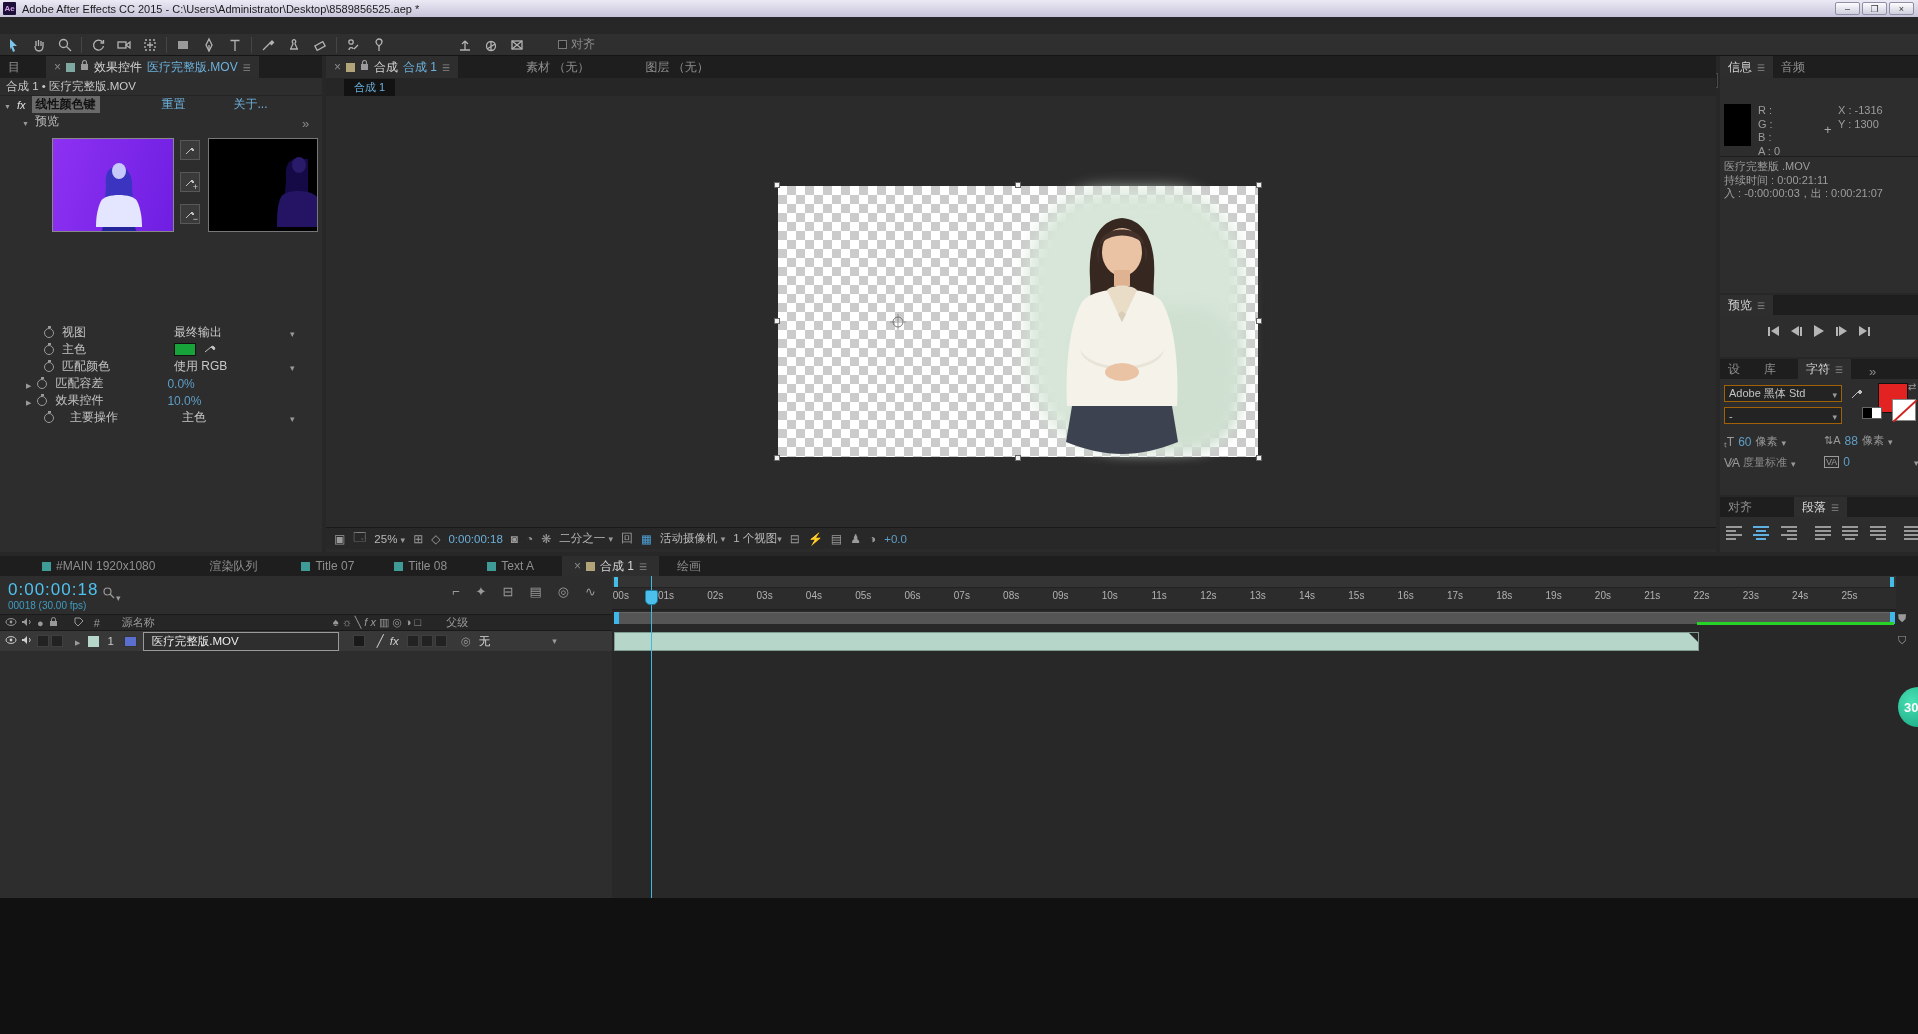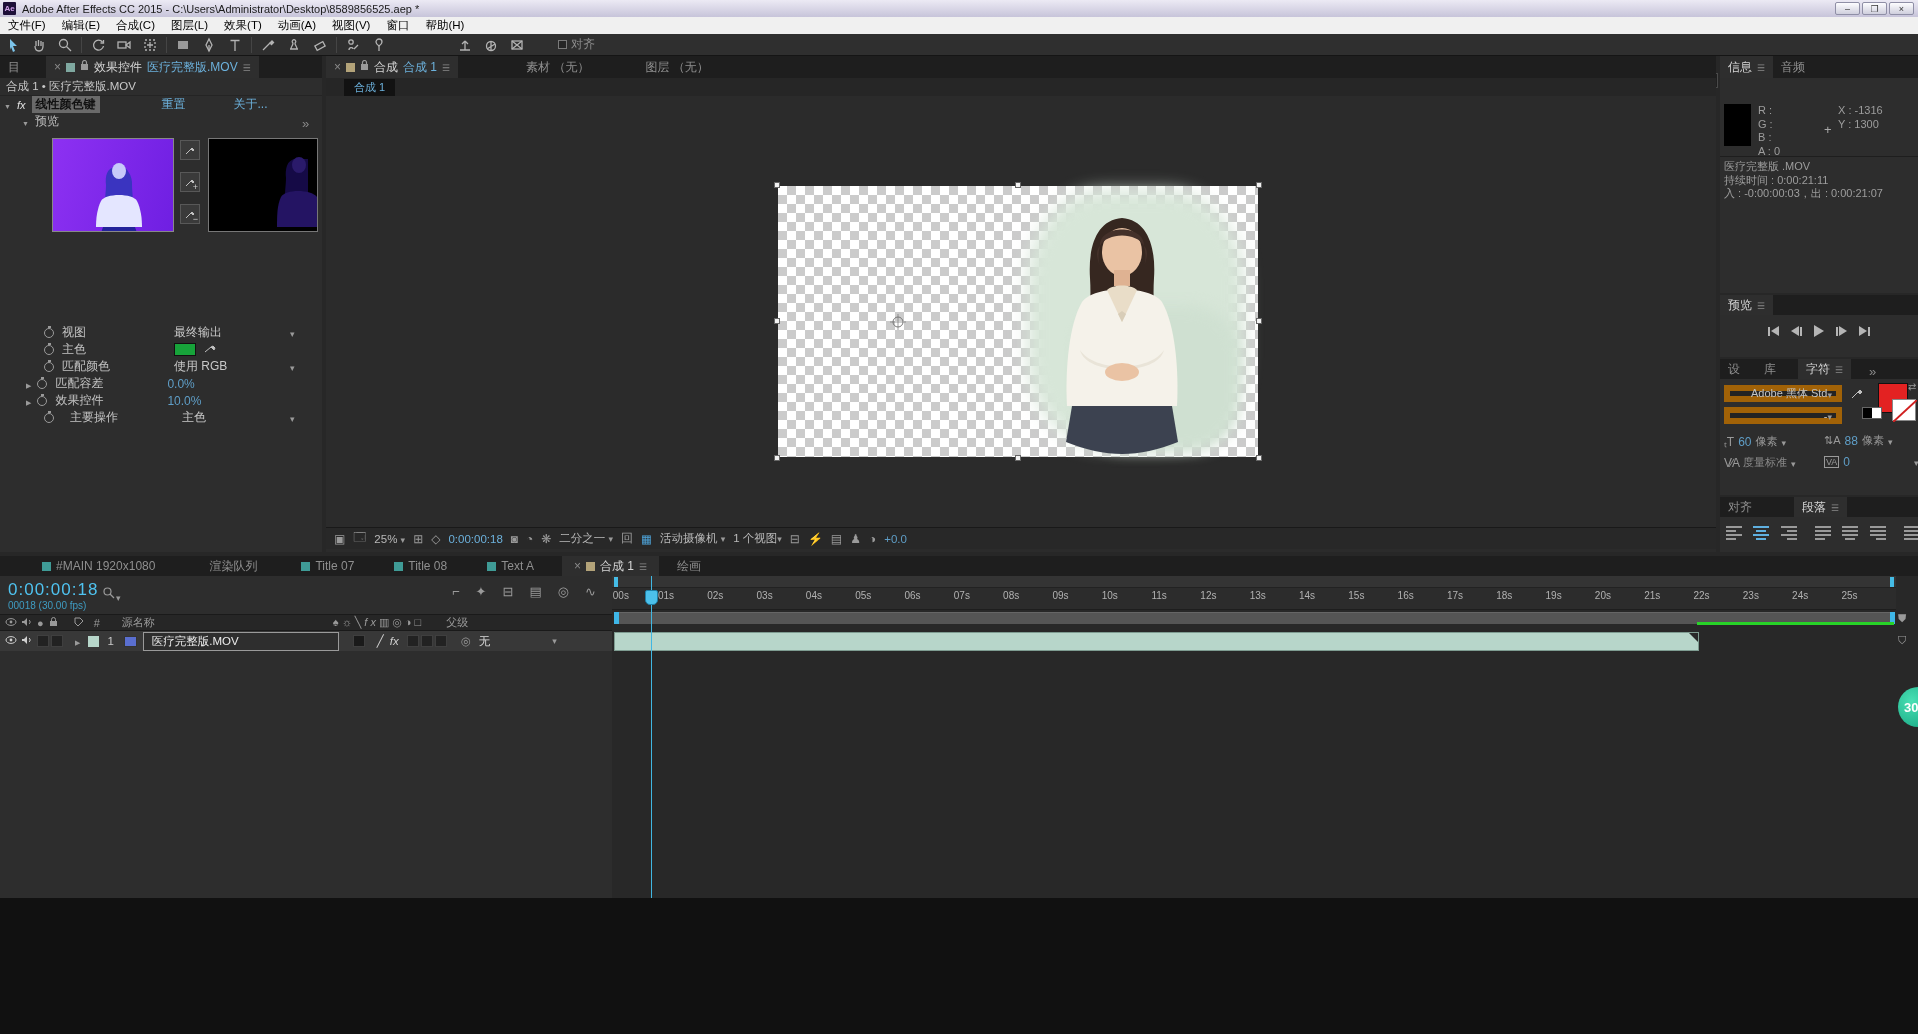--- a/index.html
+++ b/index.html
@@ -54,21 +54,21 @@
   #compbar{position:absolute;left:326px;top:527px;width:1390px;height:22px;background:#282828;border-top:1px solid #191919;display:flex;align-items:center;gap:8px;padding-left:8px;font-size:11.5px;color:#b9b9b9;}
   #compbar .icn{color:#9a9a9a;font-size:12px;}
   
   .rp{left:1720px;width:198px;}
   .info-line{font-size:11px;color:#9d9d9d;line-height:13.5px;}
   .transport{display:flex;gap:12px;justify-content:center;align-items:center;color:#b5b5b5;font-size:11px;}
   .tbtn{display:flex;align-items:center;gap:1px;}
   .bar{display:inline-block;width:2px;height:9px;background:#b5b5b5;}
   .triL{width:0;height:0;border-top:5px solid transparent;border-bottom:5px solid transparent;border-right:8px solid #b5b5b5;}
   .triR{width:0;height:0;border-top:5px solid transparent;border-bottom:5px solid transparent;border-left:8px solid #b5b5b5;}
-  .selbox{background:#232323;border:6px solid #a16207;height:17px;display:flex;align-items:center;justify-content:flex-end;padding:0 4px;font-size:11px;color:#c3c3c3;}
+  .selbox{background:#232323;border:1px solid #a16207;height:17px;display:flex;align-items:center;justify-content:space-between;padding:0 4px;font-size:11px;color:#c3c3c3;}
   .al{display:flex;flex-direction:column;gap:2px;align-items:flex-start;width:17px;}
   .al i{height:2px;background:#9a9a9a;width:16px;}
   .al.c{align-items:center}.al.r{align-items:flex-end}
   .al.short i:nth-child(even){width:10px;}
   .al.last i:last-child{width:10px;}
   .al.on i{background:#5fb0e0;}
   .albtn{width:24px;height:20px;display:flex;align-items:center;justify-content:center;}
   
   #tltabs{left:0;top:556px;width:1918px;height:20px;background:#1e1e1e;display:flex;align-items:center;font-size:12px;color:#8f8f8f;}
   .tltab{display:flex;align-items:center;gap:5px;padding:0 12px;height:20px;white-space:nowrap;}
@@ -101,31 +101,20 @@
   <div id="titlebar" class="abs">
     <span class="ae-logo">Ae</span>
     <span>Adobe After Effects CC 2015 - C:\Users\Administrator\Desktop\8589856525.aep *</span>
     <span class="winbtns">
       <span class="winbtn">–</span>
       <span class="winbtn">❐</span>
       <span class="winbtn">×</span>
     </span>
   </div>
 
-  <div id="menubar" class="abs">
-      <span>文件(F)</span>
-      <span>编辑(E)</span>
-      <span>合成(C)</span>
-      <span>图层(L)</span>
-      <span>效果(T)</span>
-      <span>动画(A)</span>
-      <span>视图(V)</span>
-      <span>窗口</span>
-      <span>帮助(H)</span>
-    </div>
 
   <div id="toolbar" class="abs">
     <span class="tool">
         <svg width="16" height="16">
           <polygon points="5,2 12,9 8,9 10,14 8,15 6,10 5,13" fill="#7cc4ea" stroke="none"></polygon>
         </svg>
       </span>
     <span class="tool">
         <svg width="16" height="16">
           <path d="M5 9V4M7.5 9V3M10 9V4M12 9V5M4 9c0 4 2 5 4 5s4-1 4-5"></path>

